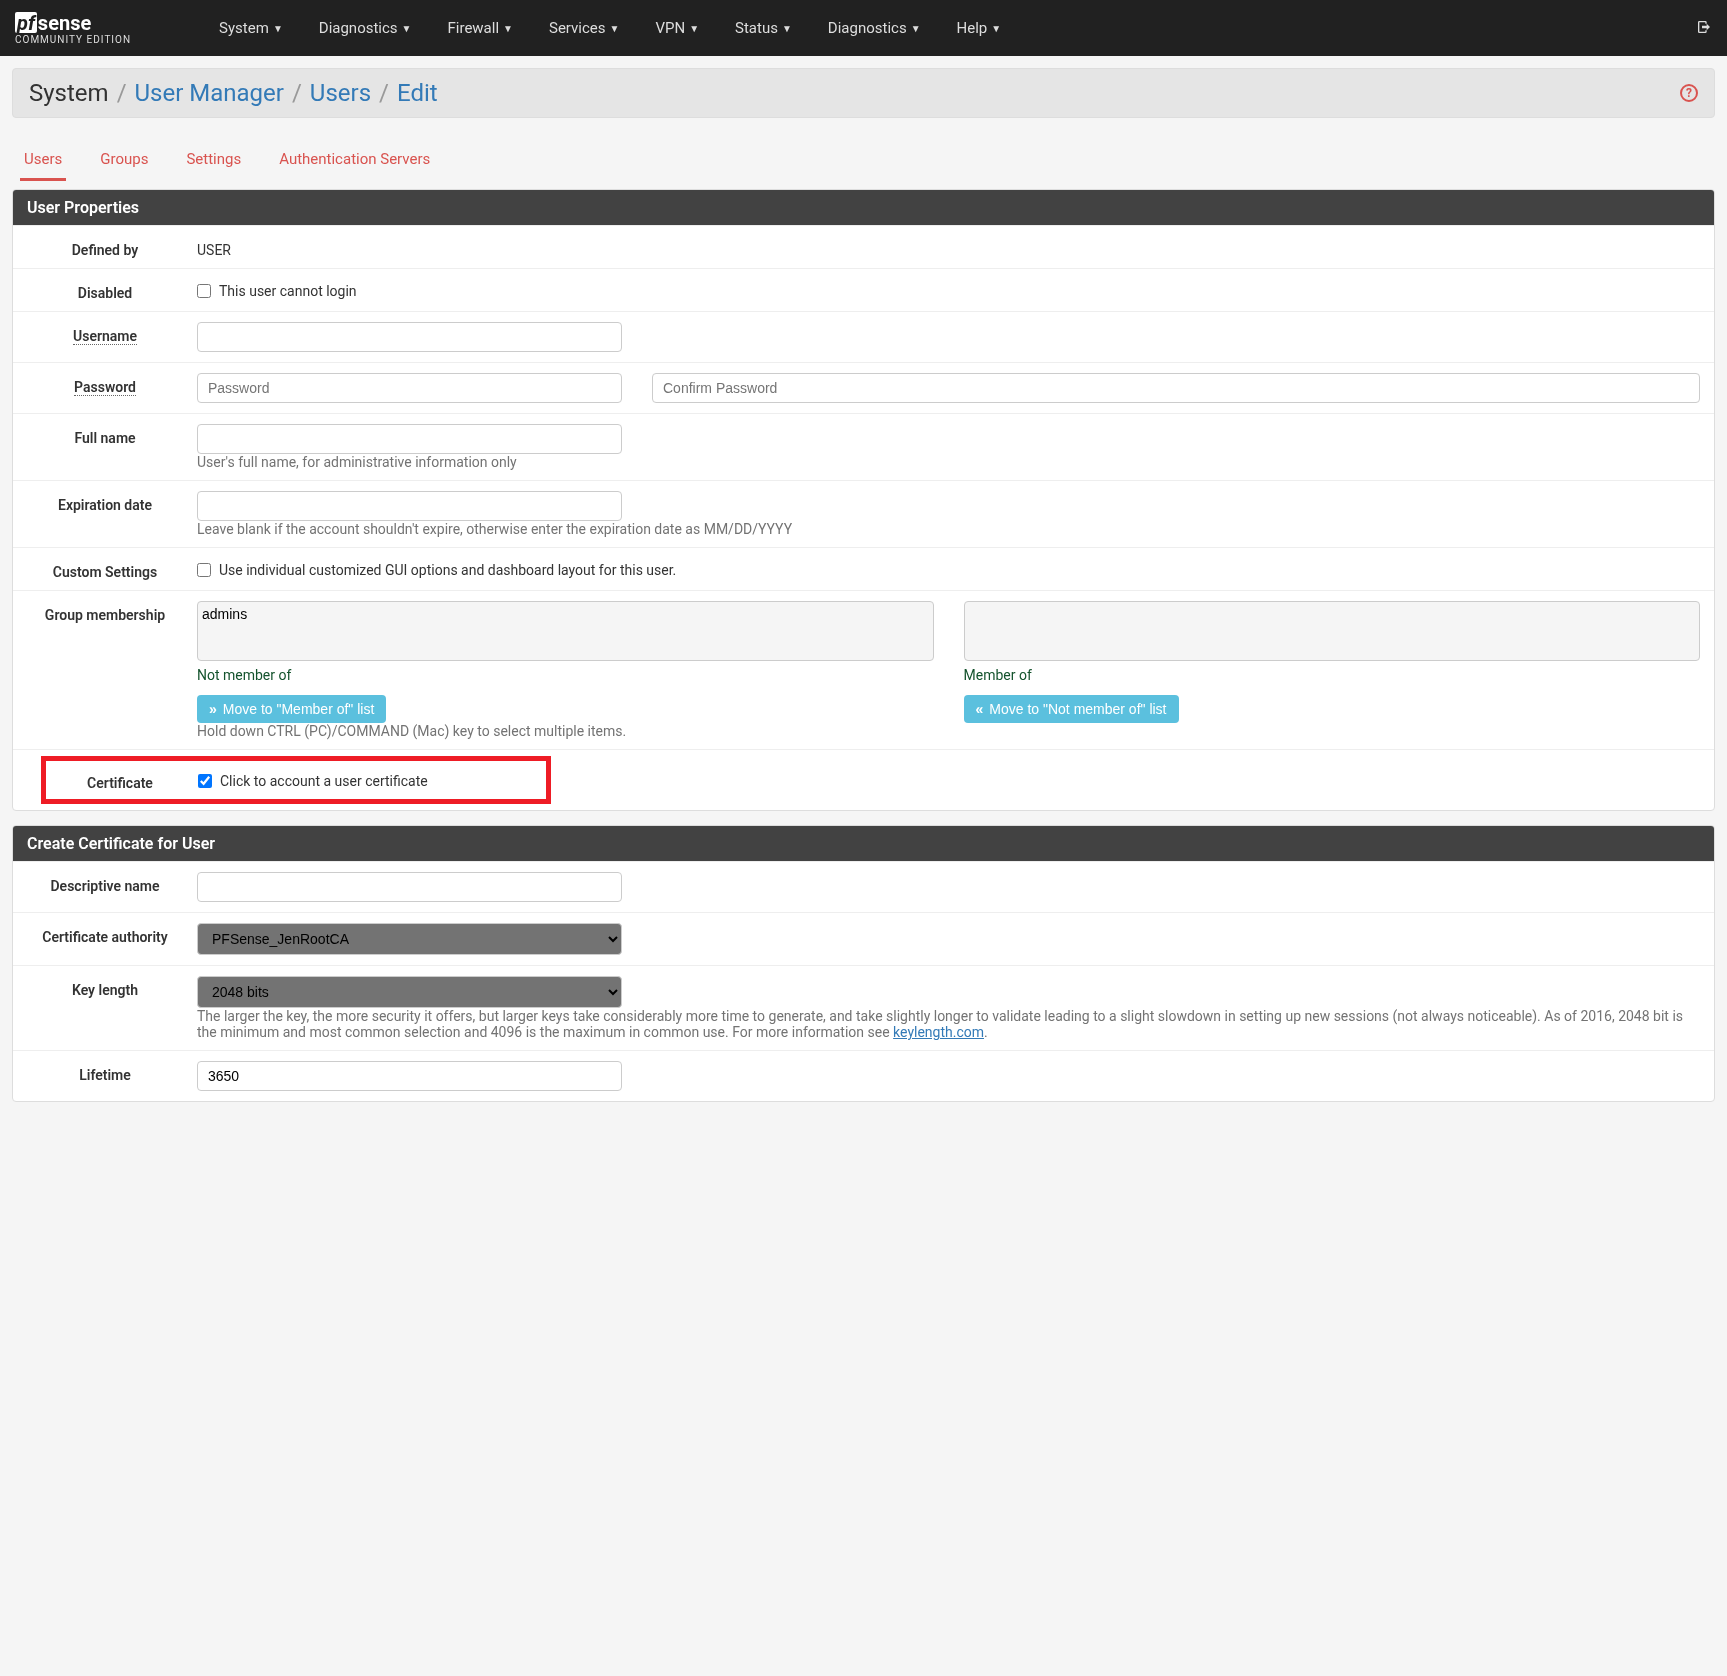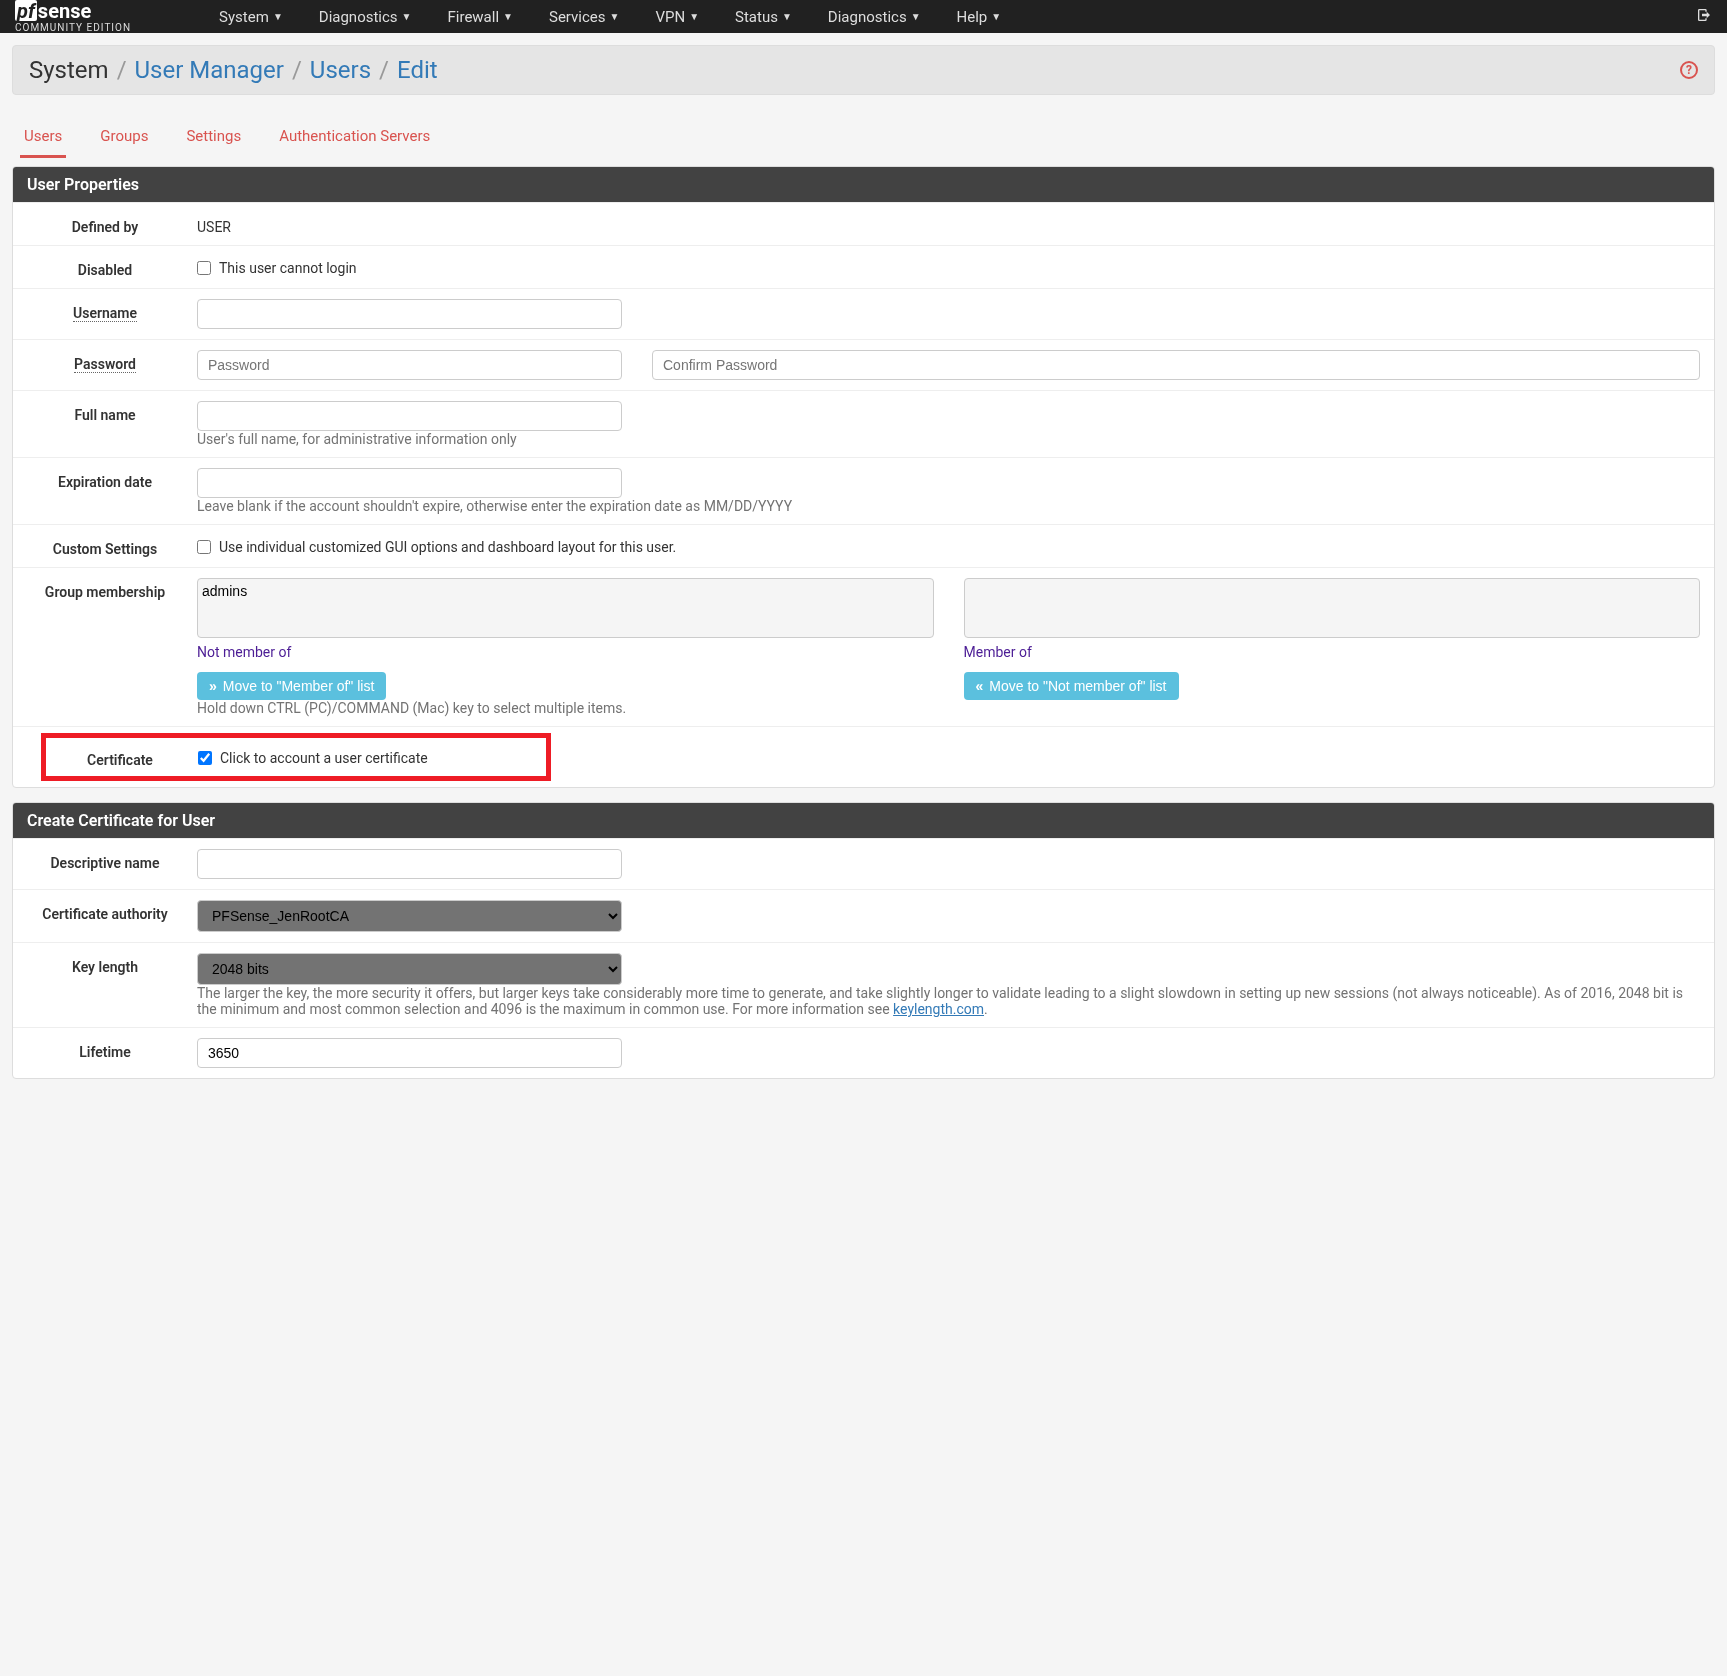--- a/index.html
+++ b/index.html
@@ -1,19 +1,19 @@
 <!DOCTYPE html>
 <html><head>
 <meta charset="utf-8">
 <style>
   * { box-sizing: border-box; margin: 0; padding: 0; }
   body { font-family: -apple-system, BlinkMacSystemFont, "Segoe UI", Roboto, "Helvetica Neue", Arial, sans-serif; font-size: 14px; background: #f5f5f5; color: #333; }
   
   
-  .navbar { background: #212121; color: #fff; height: 33px; display: flex; align-items: center; padding: 0 15px; }
+  .navbar { background: #212121; color: #fff; height: 56px; display: flex; align-items: center; padding: 0 15px; }
   .navbar-brand { display: flex; flex-direction: column; margin-right: 30px; line-height: 1; }
   .navbar-brand .logo { display:flex; align-items:flex-end; }
   .navbar-brand .logo .pf { background:#fff; color:#212121; font-weight:bold; font-style:italic; padding:1px 2px 0 2px; border-radius:2px; font-size:20px; }
   .navbar-brand .logo .sense { font-weight:bold; font-size:20px; margin-left:1px; }
   .navbar-brand .edition { font-size:10px; letter-spacing:1px; color:#ddd; margin-top:2px; }
   .navbar-nav { display: flex; list-style:none; flex:1; padding-left:40px; }
   .navbar-nav li { padding: 0 18px; cursor:pointer; font-size:15px; color:#ddd; display:flex; align-items:center; gap:4px; }
   .navbar-nav li .caret { font-size:10px; }
   .navbar-right { margin-left:auto; cursor:pointer; color:#ddd; }
   
@@ -43,21 +43,21 @@
   .form-control.select { background:#737373; }
   .help-block { color:#737373; font-size:14px; }
   .help-block a { color:#337ab7; }
   
   .checkbox-line { display:flex; align-items:center; gap:8px; padding-top:4px; }
   .checkbox-line input { width:14px; height:14px; }
   
   .dual-col { display:flex; gap:30px; }
   .dual-col .col { flex:1; }
   .dual-col select { width:100%; height:60px; border:1px solid #ccc; border-radius:4px; padding:4px; font-size:14px; background:#f5f5f5; }
-  .dual-col .sub-label { color:#4c1d95; margin-top:6px; }
+  .dual-col .sub-label { color:#14532d; margin-top:6px; }
   
   .btn { display:inline-flex; align-items:center; gap:6px; background:#5bc0de; color:#fff; border:none; border-radius:4px; padding:6px 12px; font-size:14px; cursor:pointer; }
   .btn .chev { font-weight:bold; }
   
   .highlight-row { border: 5px solid #ee1c25; display:flex; padding: 8px 10px; margin: 0; align-items:flex-start; max-width:510px; }
   .highlight-wrapper { padding: 6px 0 6px 0; }
   
   .pw-row { display:flex; gap:30px; }
   .pw-row .form-control { max-width:none; }
   .pw-row > div { flex:1; max-width:425px; }

